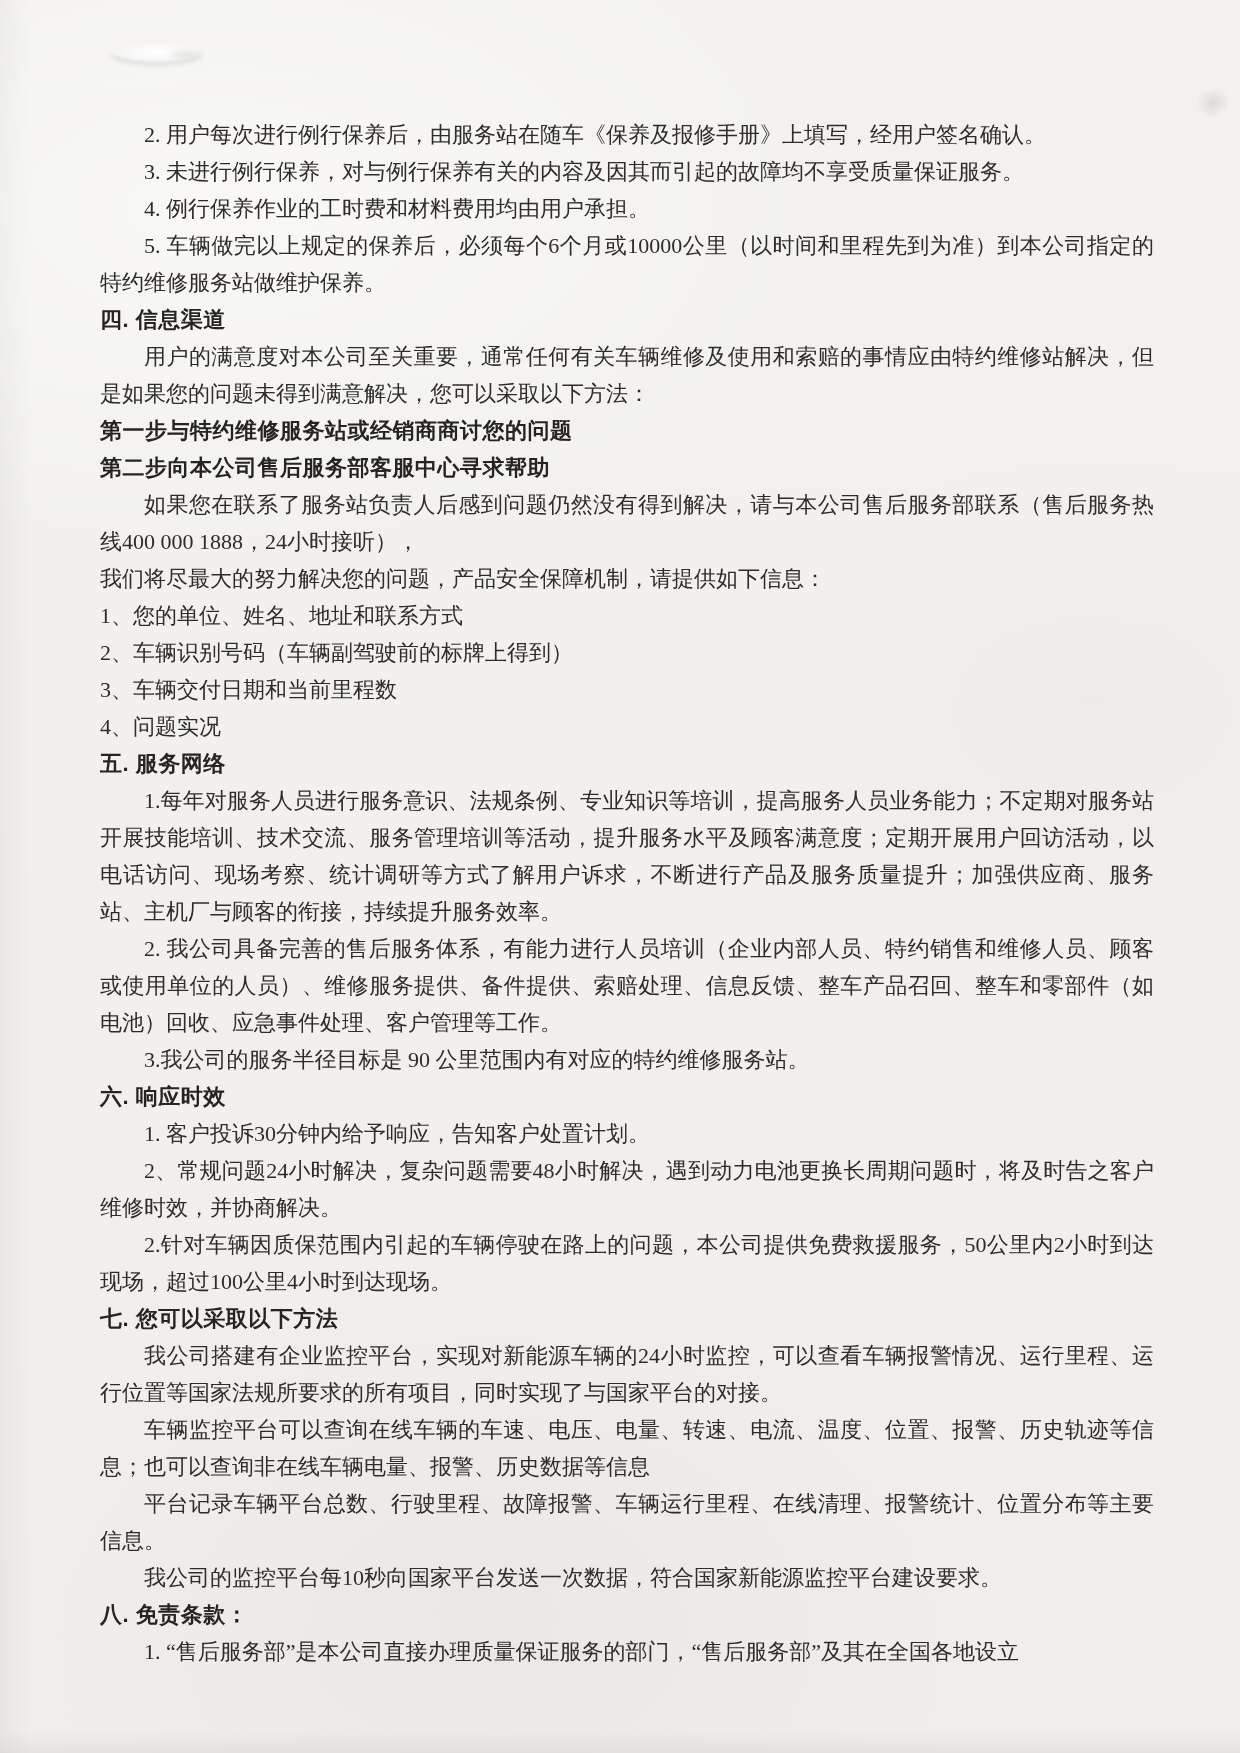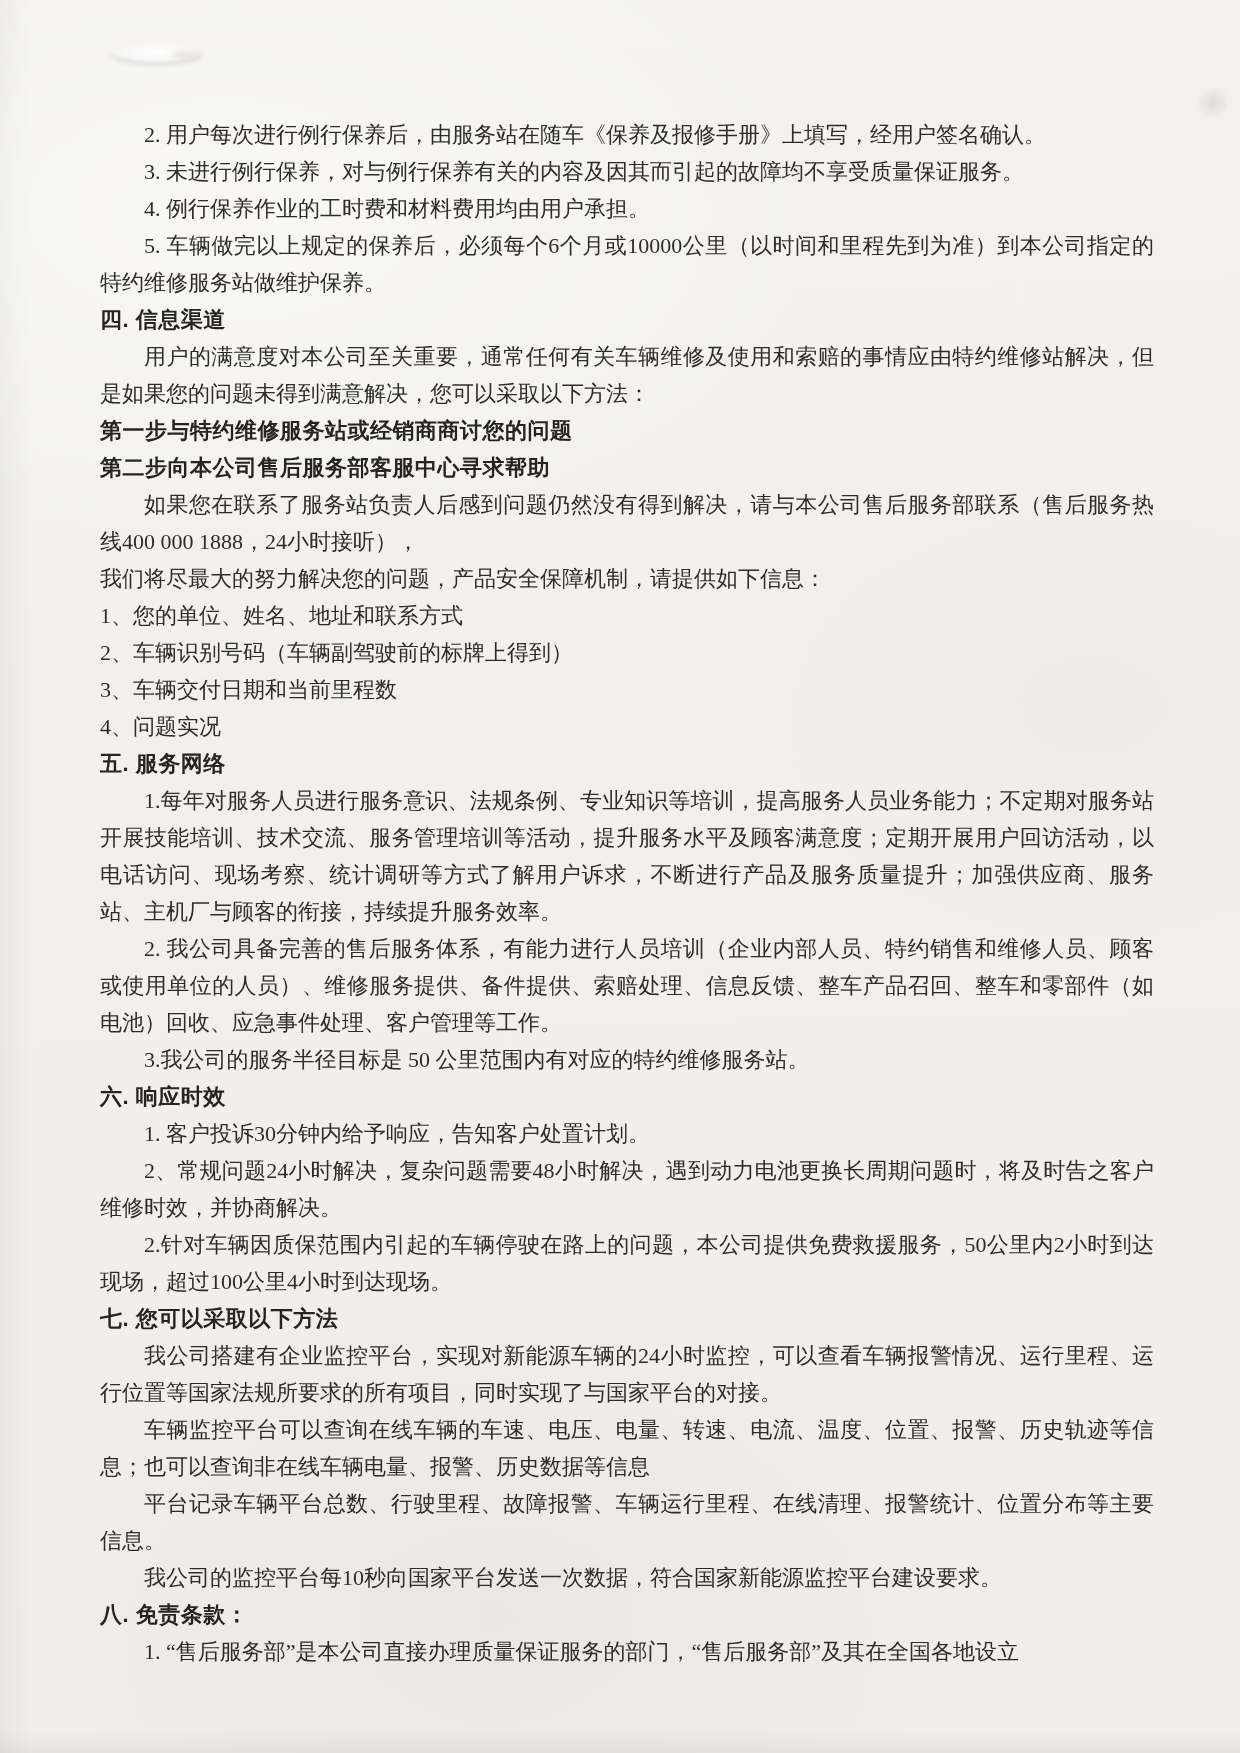--- a/index.html
+++ b/index.html
@@ -89,21 +89,21 @@
     <p class="heading">第二步向本公司售后服务部客服中心寻求帮助</p>
     <p class="para indent">如果您在联系了服务站负责人后感到问题仍然没有得到解决，请与本公司售后服务部联系（售后服务热线400 000 1888，24小时接听），</p>
     <p class="para">我们将尽最大的努力解决您的问题，产品安全保障机制，请提供如下信息：</p>
     <p class="list-item">1、您的单位、姓名、地址和联系方式</p>
     <p class="list-item">2、车辆识别号码（车辆副驾驶前的标牌上得到）</p>
     <p class="list-item">3、车辆交付日期和当前里程数</p>
     <p class="list-item">4、问题实况</p>
     <p class="heading">五. 服务网络</p>
     <p class="para indent">1.每年对服务人员进行服务意识、法规条例、专业知识等培训，提高服务人员业务能力；不定期对服务站开展技能培训、技术交流、服务管理培训等活动，提升服务水平及顾客满意度；定期开展用户回访活动，以电话访问、现场考察、统计调研等方式了解用户诉求，不断进行产品及服务质量提升；加强供应商、服务站、主机厂与顾客的衔接，持续提升服务效率。</p>
     <p class="para indent">2. 我公司具备完善的售后服务体系，有能力进行人员培训（企业内部人员、特约销售和维修人员、顾客或使用单位的人员）、维修服务提供、备件提供、索赔处理、信息反馈、整车产品召回、整车和零部件（如电池）回收、应急事件处理、客户管理等工作。</p>
-    <p class="para indent">3.我公司的服务半径目标是 50 公里范围内有对应的特约维修服务站。</p>
+    <p class="para indent">3.我公司的服务半径目标是 90 公里范围内有对应的特约维修服务站。</p>
     <p class="heading">六. 响应时效</p>
     <p class="para indent">1. 客户投诉30分钟内给予响应，告知客户处置计划。</p>
     <p class="para indent">2、常规问题24小时解决，复杂问题需要48小时解决，遇到动力电池更换长周期问题时，将及时告之客户维修时效，并协商解决。</p>
     <p class="para indent">2.针对车辆因质保范围内引起的车辆停驶在路上的问题，本公司提供免费救援服务，50公里内2小时到达现场，超过100公里4小时到达现场。</p>
     <p class="heading">七. 您可以采取以下方法</p>
     <p class="para indent">我公司搭建有企业监控平台，实现对新能源车辆的24小时监控，可以查看车辆报警情况、运行里程、运行位置等国家法规所要求的所有项目，同时实现了与国家平台的对接。</p>
     <p class="para indent">车辆监控平台可以查询在线车辆的车速、电压、电量、转速、电流、温度、位置、报警、历史轨迹等信息；也可以查询非在线车辆电量、报警、历史数据等信息</p>
     <p class="para indent">平台记录车辆平台总数、行驶里程、故障报警、车辆运行里程、在线清理、报警统计、位置分布等主要信息。</p>
     <p class="para indent">我公司的监控平台每10秒向国家平台发送一次数据，符合国家新能源监控平台建设要求。</p>
     <p class="heading">八. 免责条款：</p>

